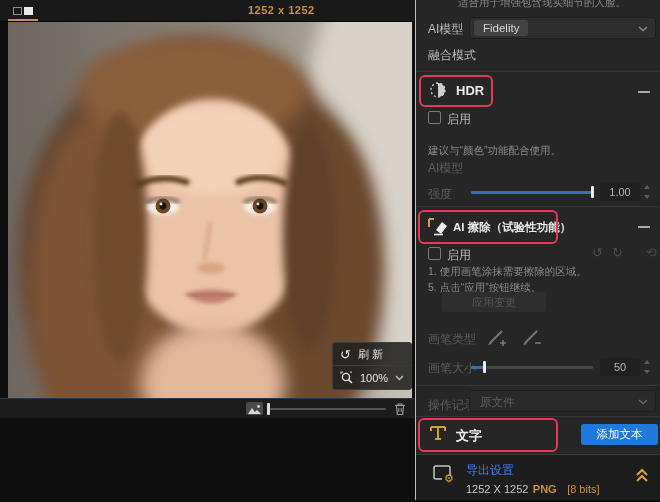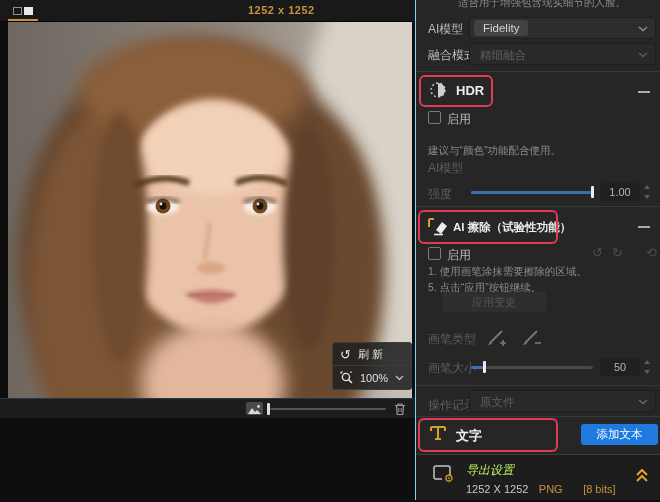--- a/index.html
+++ b/index.html
@@ -60,21 +60,21 @@
 
   .redbox{border:2.5px solid #e23b55;border-radius:6px;background:transparent;pointer-events:none;}
 
   .hist-ico{font-size:13px;color:#4d4d4d;line-height:1;}
   .apply-btn{left:26px;top:292px;width:104px;height:20px;background:#2e2e2e;border-radius:3px;
              color:#565656;font-size:11px;display:flex;align-items:center;justify-content:center;}
   .add-btn{left:165px;top:424px;width:77px;height:21px;background:#1f7ae0;border-radius:3px;color:#fff;
            font-size:11.5px;display:flex;align-items:center;justify-content:center;cursor:pointer;}
 
   .export{left:0;top:454px;width:245px;height:48px;background:#1d1d1d;border-top:1px solid #3c3c3c;}
-  .exp-title{font-size:12px;color:#bef264;font-style:italic;}
+  .exp-title{font-size:12px;color:#3b82f6;}
   .exp-size{font-size:11px;color:#c9c9c9;}
   .gold{color:#c9913f;}
   .gear{color:#e0a52c;font-size:11px;}
 </style>
 </head>
 <body>
 
 <div id="root">
 
   <div class="abs topbar">
@@ -175,26 +175,20 @@
 
     <div class="abs lbl" style="left:12px;top:21px;">AI模型</div>
     <div class="dd" style="left:53px;top:17px;width:187px;">
       <span class="pill">Fidelity</span>
       <svg class="chev" width="10" height="6" viewBox="0 0 10 6">
         <polyline points="1,1 5,4.5 9,1" stroke="#8f8f8f" stroke-width="1.4" fill="none"></polyline>
         </svg>
     </div>
 
     <div class="abs lbl" style="left:12px;top:47px;">融合模式</div>
-    <div class="dd disabled" style="left:53px;top:43px;width:187px;">
-      <span class="dimval">精细融合</span>
-      <svg class="chev" width="10" height="6" viewBox="0 0 10 6">
-        <polyline points="1,1 5,4.5 9,1" stroke="#5a5a5a" stroke-width="1.4" fill="none"></polyline>
-        </svg>
-    </div>
 
     <div class="abs sep" style="top:71px;"></div>
 
     <div class="abs" style="left:12px;top:80px;">
       <svg width="20" height="20" viewBox="0 0 20 20">
         <path d="M10 3 A7 7 0 0 1 10 17 Z" fill="#cfcfcf"></path>
         <circle cx="10" cy="10" r="7" stroke="#cfcfcf" stroke-width="1.4" fill="none" stroke-dasharray="2 2.4"></circle>
       </svg>
     </div>
     <div class="abs sec-title" style="left:40px;top:83px;font-size:13px;">HDR</div>
@@ -295,22 +289,22 @@
       <div class="abs" style="left:15px;top:8px;">
         <svg width="24" height="22" viewBox="0 0 24 22">
           <path d="M3 5 Q3 3 5 3 H17 Q19 3 19 5 V12" stroke="#c4c4c4" stroke-width="1.5" fill="none"></path>
           <path d="M3 5 V14 Q3 16 5 16 H11" stroke="#c4c4c4" stroke-width="1.5" fill="none"></path>
         </svg>
         <span class="abs gear" style="left:13px;top:9px;">⚙</span>
       </div>
       <div class="abs exp-title" style="left:50px;top:7px;">导出设置</div>
       <div class="abs" style="left:50px;top:24px;white-space:nowrap;">
         <span class="exp-size">1252 X 1252</span>
-        <span class="exp-size gold" style="margin-left:6px;font-weight:normal;">PNG</span>
-        <span class="exp-size gold" style="margin-left:16px;">[8 bits]</span>
+        <span class="exp-size gold" style="font-weight:bold;">PNG</span>
+        <span class="exp-size gold" style="margin-left:6px;">[8 bits]</span>
       </div>
       <div class="abs" style="right:12px;top:13px;">
         <svg width="14" height="16" viewBox="0 0 14 16">
           <polyline points="2,7 7,2 12,7" stroke="#e0a52c" stroke-width="2" fill="none"></polyline>
           <polyline points="2,13 7,8 12,13" stroke="#e0a52c" stroke-width="2" fill="none"></polyline>
         </svg>
       </div>
     </div>
 
   </div>

